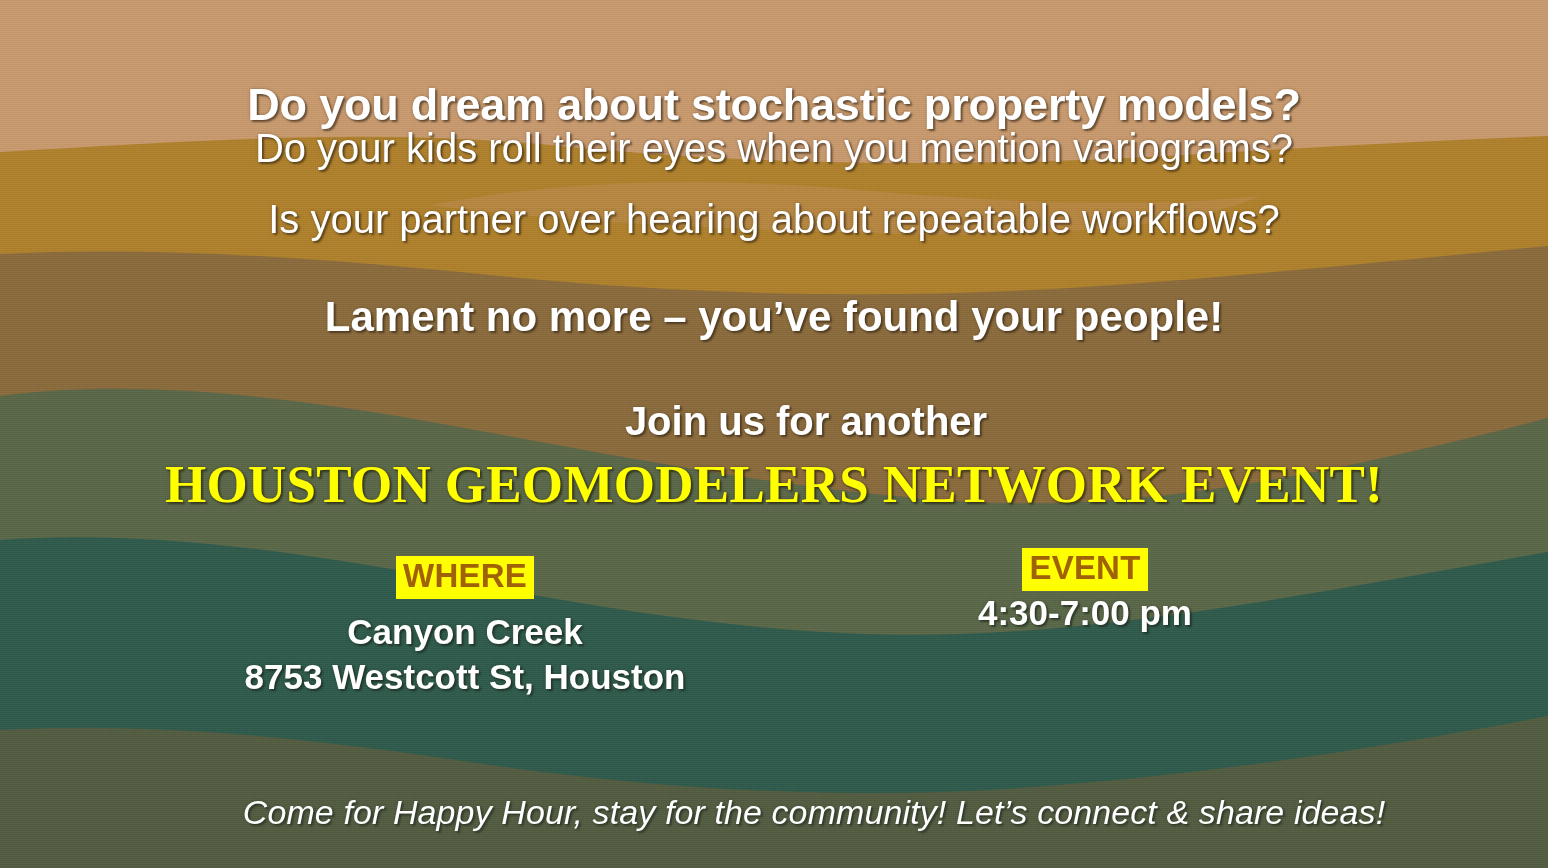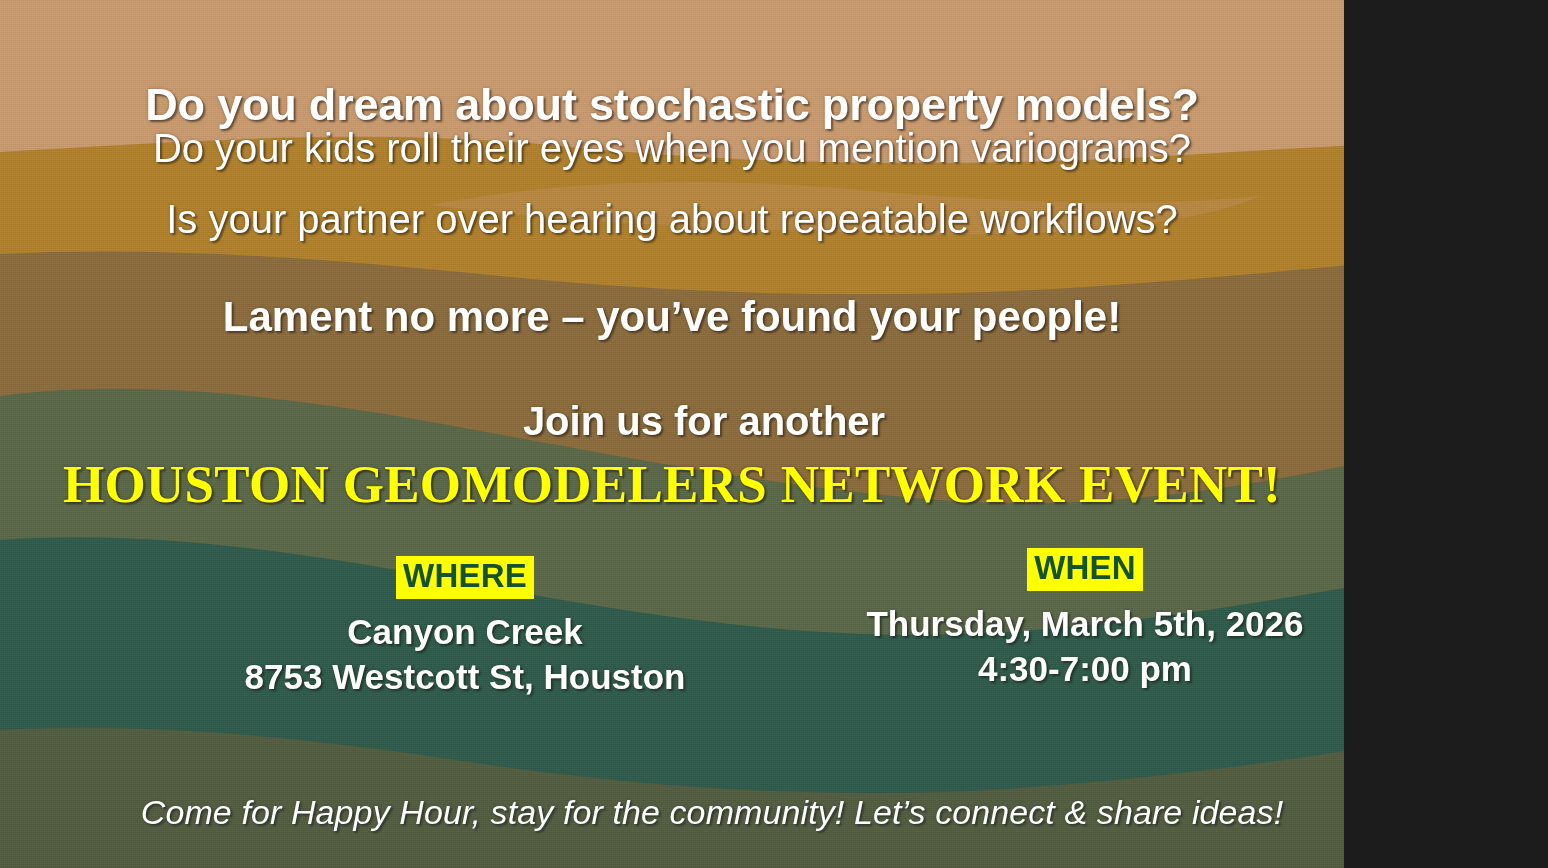--- a/index.html
+++ b/index.html
@@ -3,21 +3,21 @@
 <meta charset="utf-8">
 <title>Houston Geomodelers Network Event Flyer</title>
 <style>
   html, body {
     margin: 0;
     padding: 0;
     background: #1c1c1c;
   }
   #flyer {
     position: relative;
-    width: 1344px;
+    width: 1548px;
     height: 868px;
     overflow: hidden;
     font-family: "Liberation Sans", sans-serif;
     background: #C99A6E;
   }
   #bg-waves {
     position: absolute;
     inset: 0;
     width: 1548px;
     height: 868px;
@@ -88,21 +88,21 @@
   .col {
     position: absolute;
     text-align: center;
   }
   .col-where { left: 155px; top: 556px; width: 620px; }
   .col-when  { left: 775px; top: 548px; width: 620px; }
 
   .col-head {
     display: inline-block;
     background: #FFFF00;
-    color: #14532d;
+    color: #a16207;
     font-size: 33px;
     font-weight: bold;
     line-height: 1.18;
     padding: 1px 7px 3px 7px;
     text-shadow: none;
     letter-spacing: 0.2px;
   }
   .col-line {
     color: #FFFFFF;
     font-size: 35px;
@@ -166,21 +166,20 @@
 
     <div class="tx event-title">HOUSTON GEOMODELERS NETWORK EVENT!</div>
 
     <div class="col col-where">
       <div class="col-head">WHERE</div>
       <div class="col-line col-line-1">Canyon Creek</div>
       <div class="col-line">8753 Westcott St, Houston</div>
     </div>
 
     <div class="col col-when">
-      <div class="col-head">WHEN</div>
-      <div class="col-line col-line-1">Thursday, March 5th, 2026</div>
+      <div class="col-head">EVENT</div>
       <div class="col-line">4:30-7:00 pm</div>
     </div>
 
     <div class="tx footer-note">Come for Happy Hour, stay for the community!  Let’s connect &amp; share ideas!</div>
 
   </div>
 </div>
 
 </body></html>

